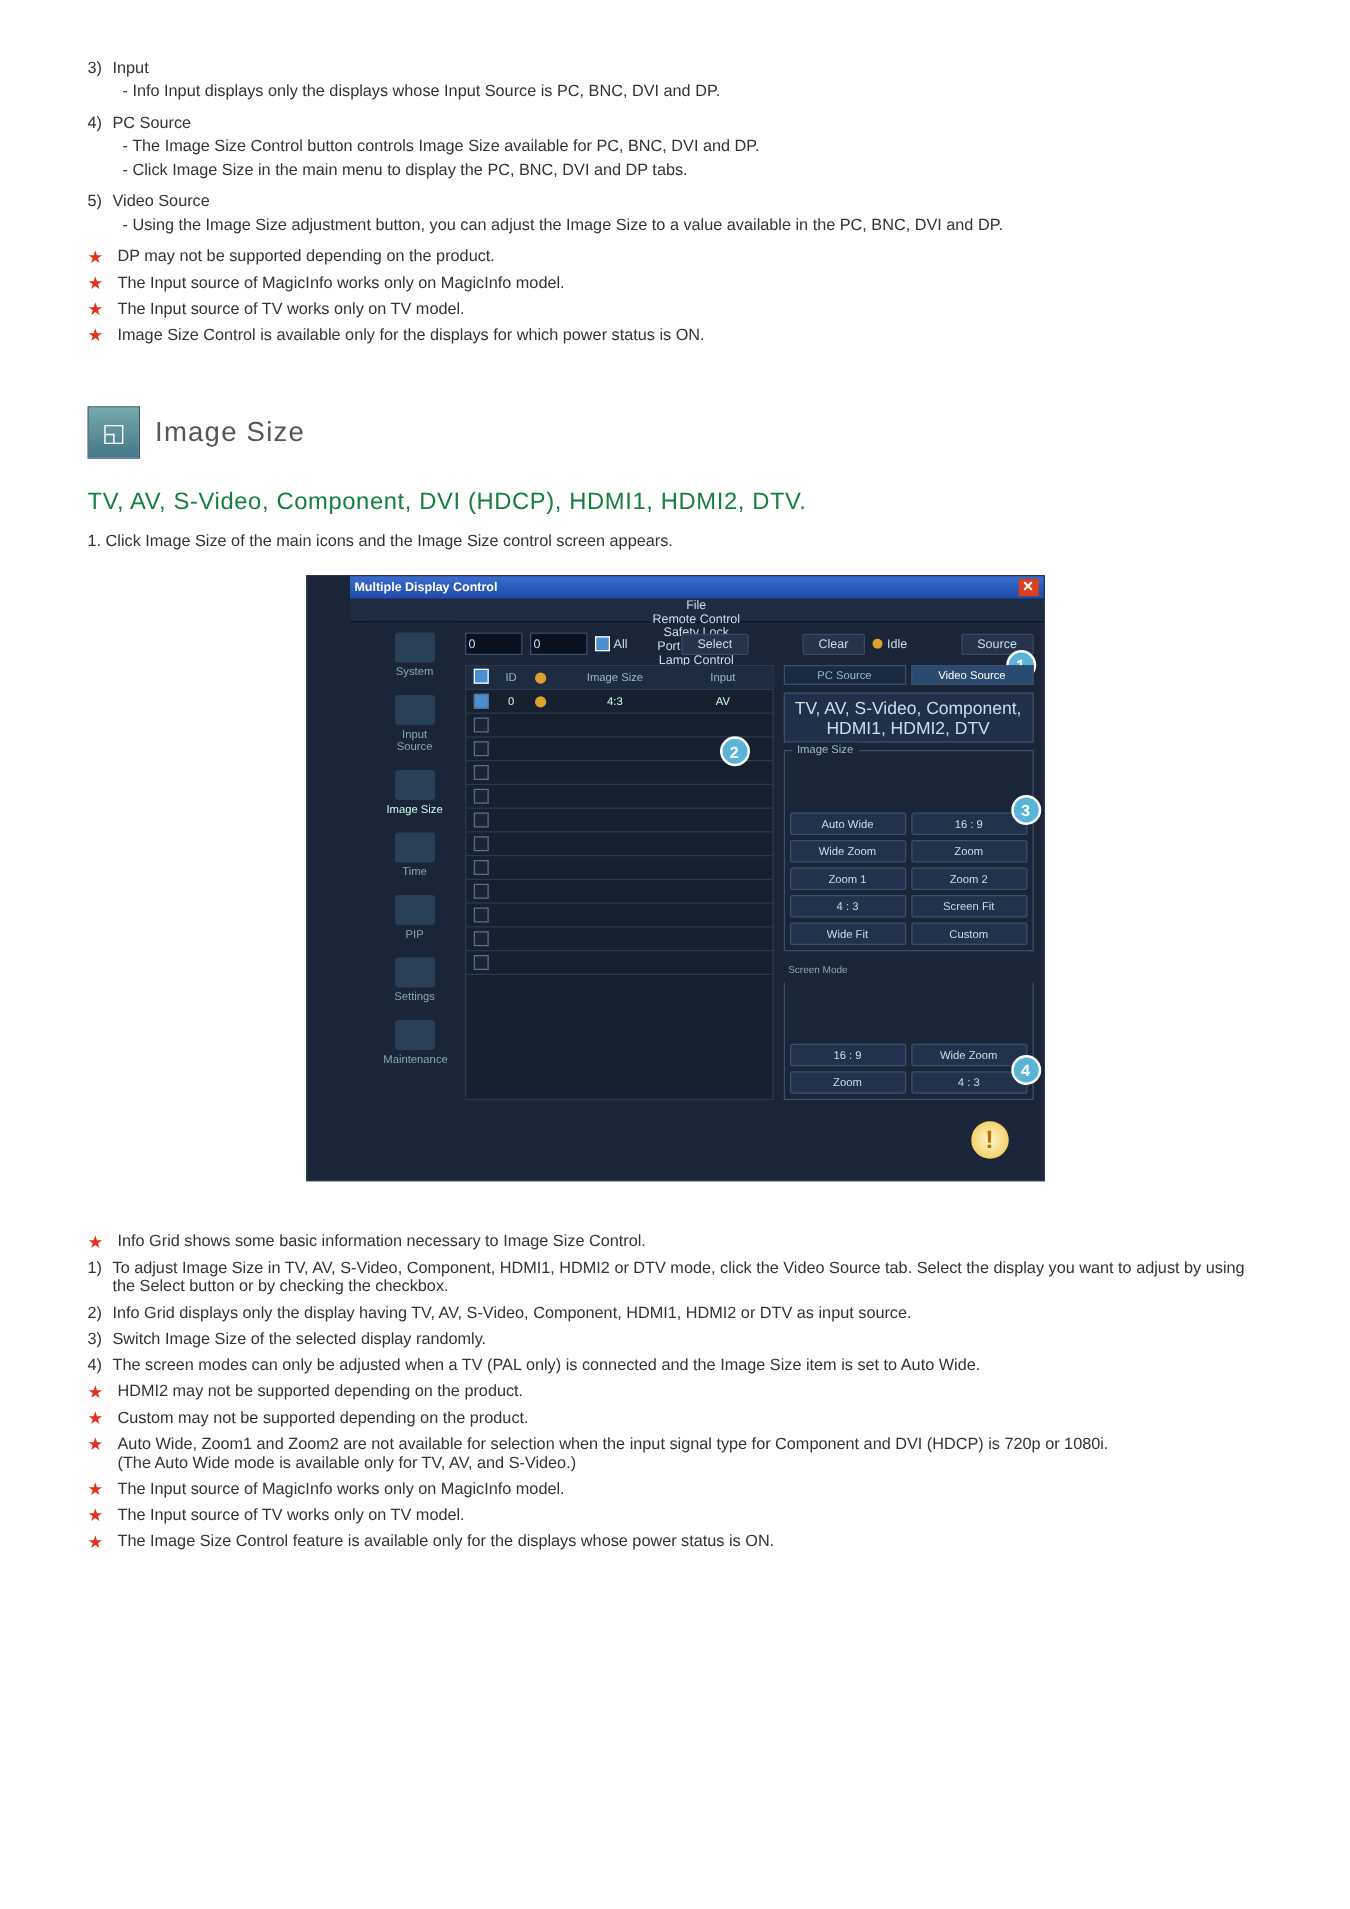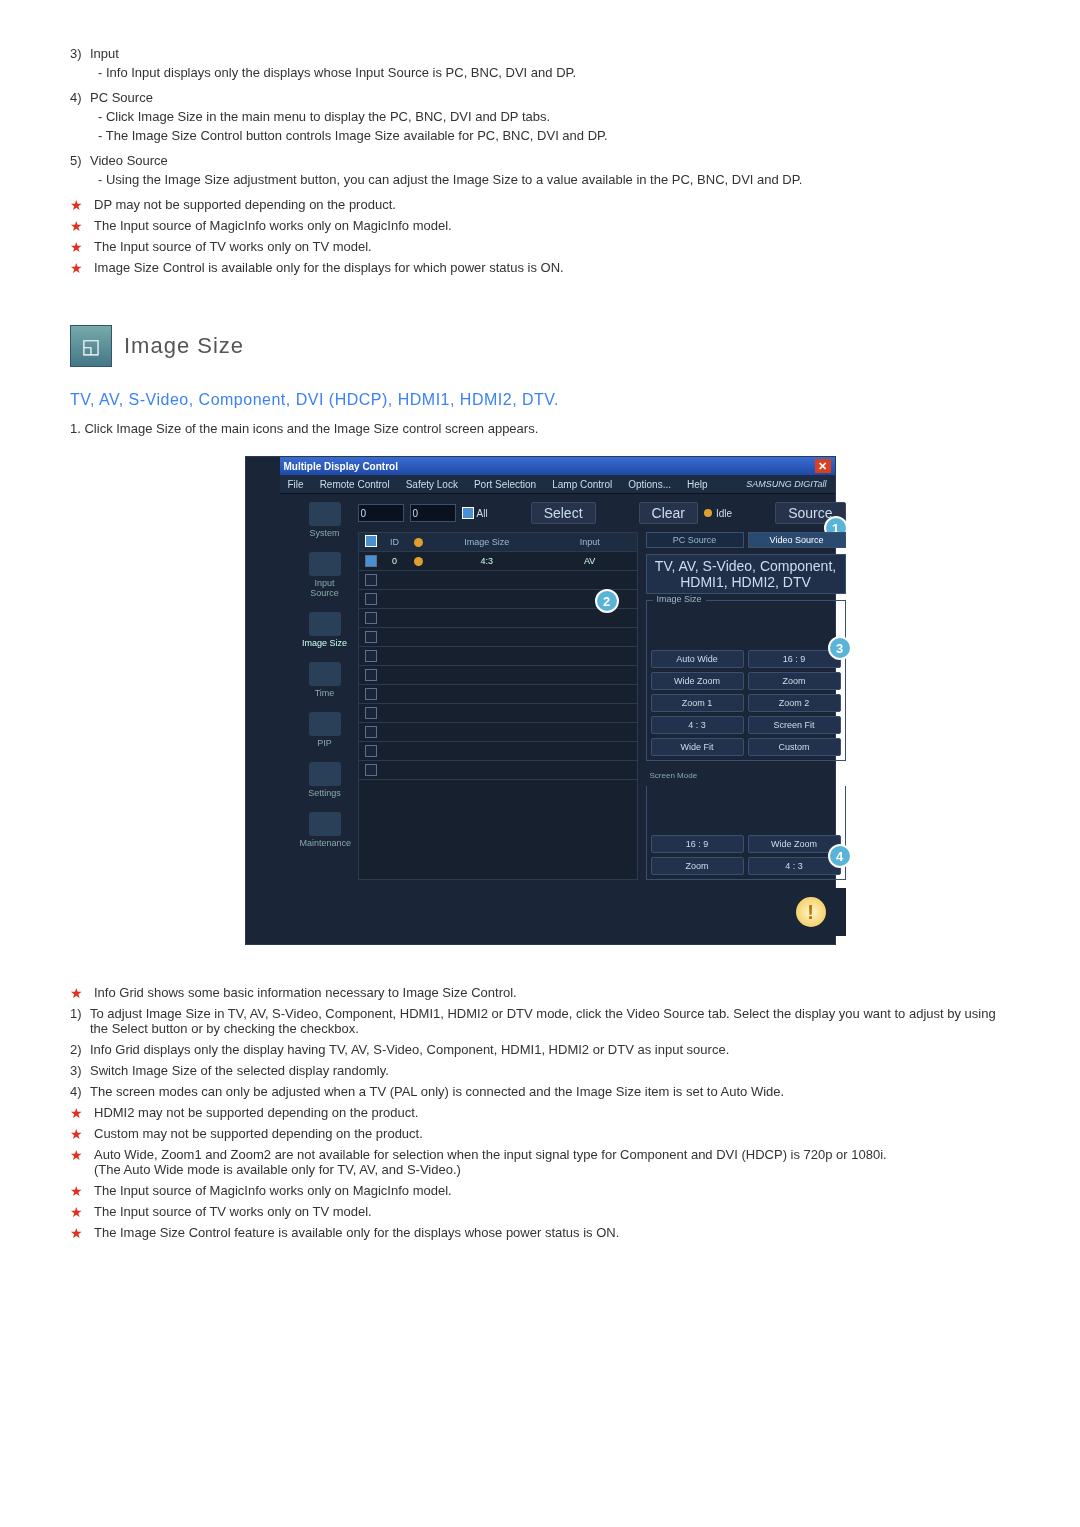--- a/index.html
+++ b/index.html
@@ -59,22 +59,22 @@
     color: #fff;
     font-size: 20px;
   }
   .section-title {
     font-size: 22px;
     color: #555;
     font-weight: normal;
     letter-spacing: 1px;
   }
   .subtitle {
-    font-size: 16px;
-    color: #3b82f6;
+    font-size: 19px;
+    color: #15803d;
     margin: 24px 0 12px 0;
     letter-spacing: 0.5px;
   }
   .intro-line {
     margin: 8px 0 20px 0;
   }
 
   
   .app-window {
     width: 555px;
@@ -103,20 +103,21 @@
     text-align: center;
     line-height: 14px;
     font-size: 11px;
   }
   .menubar {
     background: #1e2c42;
     display: flex;
     height: 18px;
     align-items: center;
     border-bottom: 1px solid #0a1220;
+    flex-direction: column;
   }
   .menubar span {
     padding: 0 8px;
     color: #cde;
   }
   .brand {
     margin-left: auto;
     padding-right: 6px;
     color: #9ab;
     font-style: italic;
@@ -183,21 +184,21 @@
     height: 10px;
     background: #4a90d0;
     border: 1px solid #fff;
   }
   .pill-btn {
     background: #26334a;
     border: 1px solid #3a4a60;
     border-radius: 2px;
     padding: 2px 12px;
     color: #cde;
-    font-size: 14px;
+    font-size: 10px;
     margin-left: 37px;
   }
   .idle {
     display: flex;
     align-items: center;
     gap: 4px;
     color: #cde;
   }
   .idle .dot {
     width: 8px;
@@ -349,21 +350,21 @@
 </head>
 <body>
 
 <div id="top-list">
     <div class="list-item">
       <div class="list-num">3)</div>
       <div class="list-body">Input<div class="sub-item">Info Input displays only the displays whose Input Source is PC, BNC, DVI and DP.</div></div>
     </div>
     <div class="list-item">
       <div class="list-num">4)</div>
-      <div class="list-body">PC Source<div class="sub-item">Click Image Size in the main menu to display the PC, BNC, DVI and DP tabs.</div><div class="sub-item">The Image Size Control button controls Image Size available for PC, BNC, DVI and DP.</div></div>
+      <div class="list-body">PC Source<div class="sub-item">The Image Size Control button controls Image Size available for PC, BNC, DVI and DP.</div><div class="sub-item">Click Image Size in the main menu to display the PC, BNC, DVI and DP tabs.</div></div>
     </div>
     <div class="list-item">
       <div class="list-num">5)</div>
       <div class="list-body">Video Source<div class="sub-item">Using the Image Size adjustment button, you can adjust the Image Size to a value available in the PC, BNC, DVI and DP.</div></div>
     </div>
   </div>
 
 <div id="top-stars">
     <div class="star-item" style="white-space: pre-line;">DP may not be supported depending on the product.</div>
     <div class="star-item" style="white-space: pre-line;">The Input source of MagicInfo works only on MagicInfo model.</div>

